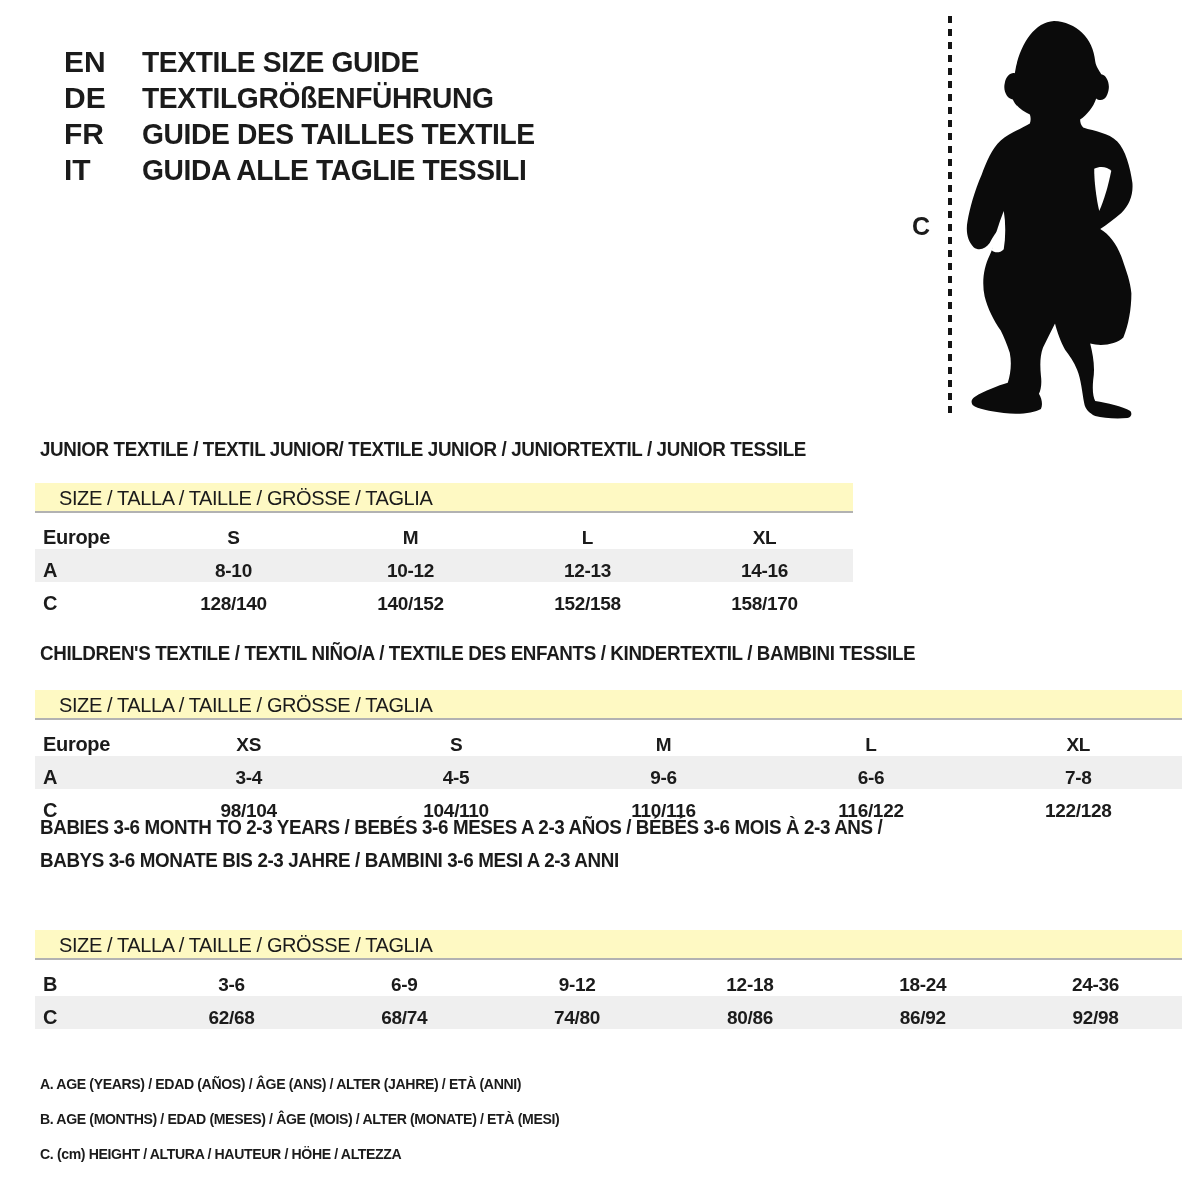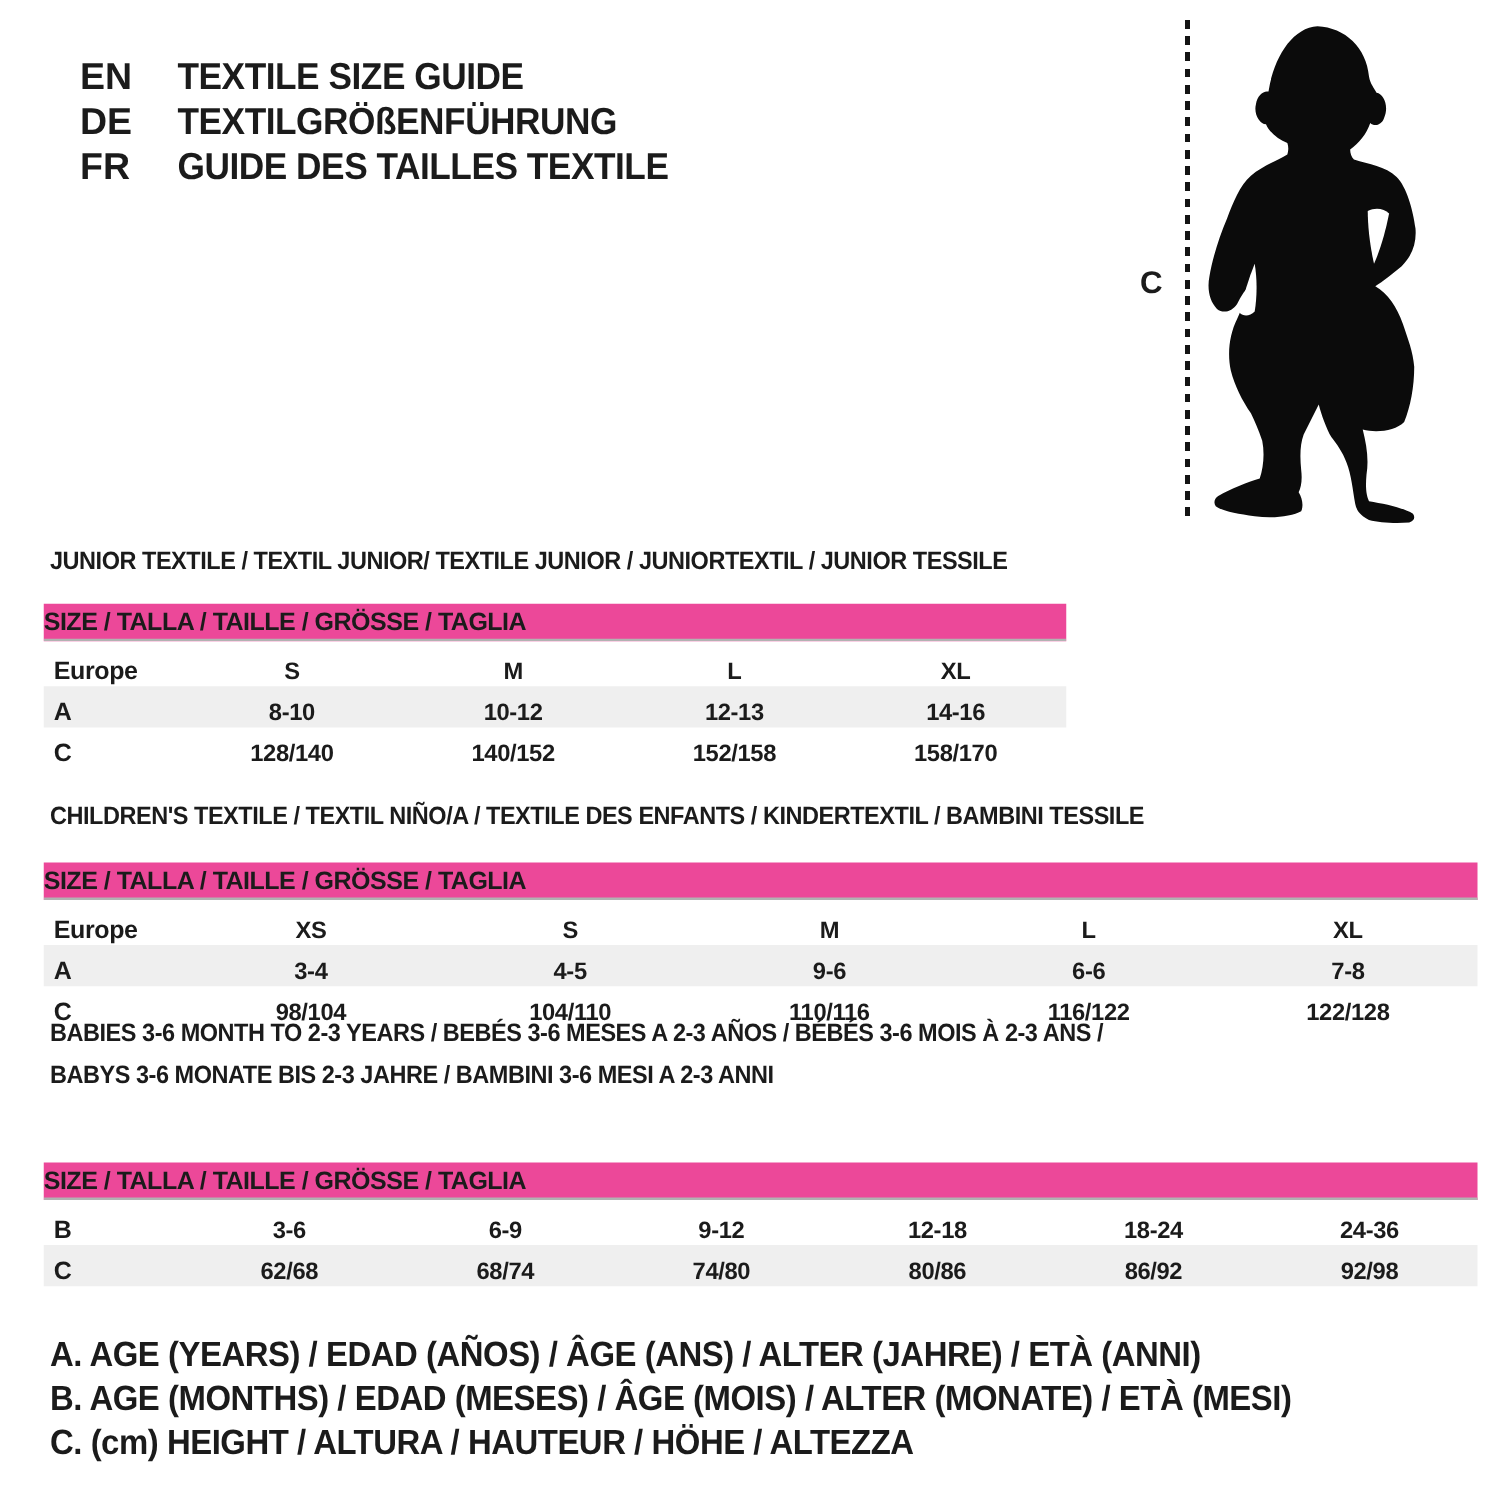--- a/index.html
+++ b/index.html
@@ -17,46 +17,50 @@
   
   .figure{left:900px;top:0;width:270px;height:440px;}
   .dash-line{position:absolute;left:48px;top:16px;width:4px;height:398px;
     background:repeating-linear-gradient(180deg,#141414 0 7px,transparent 7px 13px);}
   .c-label{position:absolute;left:12px;top:212px;font-size:25px;font-weight:bold;}
   .toddler{position:absolute;left:62px;top:18px;}
   
   .sec-title{font-size:20px;font-weight:bold;}
   
   .tbl{position:absolute;}
-  .tbl-head{height:30px;background:#ec4899;display:flex;align-items:center;
-    padding-left:0;font-size:20px;font-weight:bold;margin-bottom:3px;
+  .tbl-head{height:30px;background:#fef9c3;display:flex;align-items:center;
+    padding-left:24px;font-size:20px;font-weight:normal;margin-bottom:3px;
     box-shadow:inset 0 -2px 0 #b2b2b2;letter-spacing:-0.4px;}
   .trow{display:flex;height:33px;align-items:flex-end;font-size:19px;font-weight:bold;letter-spacing:-0.3px;}
   .trow.shaded{background:#efefef;}
   .trow .lbl{width:110px;padding-left:8px;box-sizing:border-box;font-size:20px;}
   .trow .val{flex:1;text-align:center;}
   
-  .legend{left:40px;top:1071px;font-size:28px;font-weight:bold;}
+  .legend{left:40px;top:1071px;font-size:15px;font-weight:bold;}
   .legend-line{height:35px;line-height:26px;}
 </style>
 </head>
 <body>
 
 <div class="abs langs">
   <div class="lang-row">
     <span class="lang-code">EN</span>
     <span class="cond">TEXTILE SIZE GUIDE</span>
   </div>
   <div class="lang-row">
     <span class="lang-code">DE</span>
     <span class="cond">TEXTILGRÖßENFÜHRUNG</span>
   </div>
   <div class="lang-row">
     <span class="lang-code">FR</span>
     <span class="cond">GUIDE DES TAILLES TEXTILE</span>
+  </div>
+  <div class="lang-row">
+    <span class="lang-code">IT</span>
+    <span class="cond">GUIDA ALLE TAGLIE TESSILI</span>
   </div>
 </div>
 
 <div class="abs figure">
   <div class="dash-line"></div>
   <div class="c-label">C</div>
   <svg class="toddler" width="184" height="402" viewBox="0 0 180 400" aria-hidden="true">
     <path fill="#0b0b0b" d="
       M 90 3
       C 112 4 129 20 131 43

